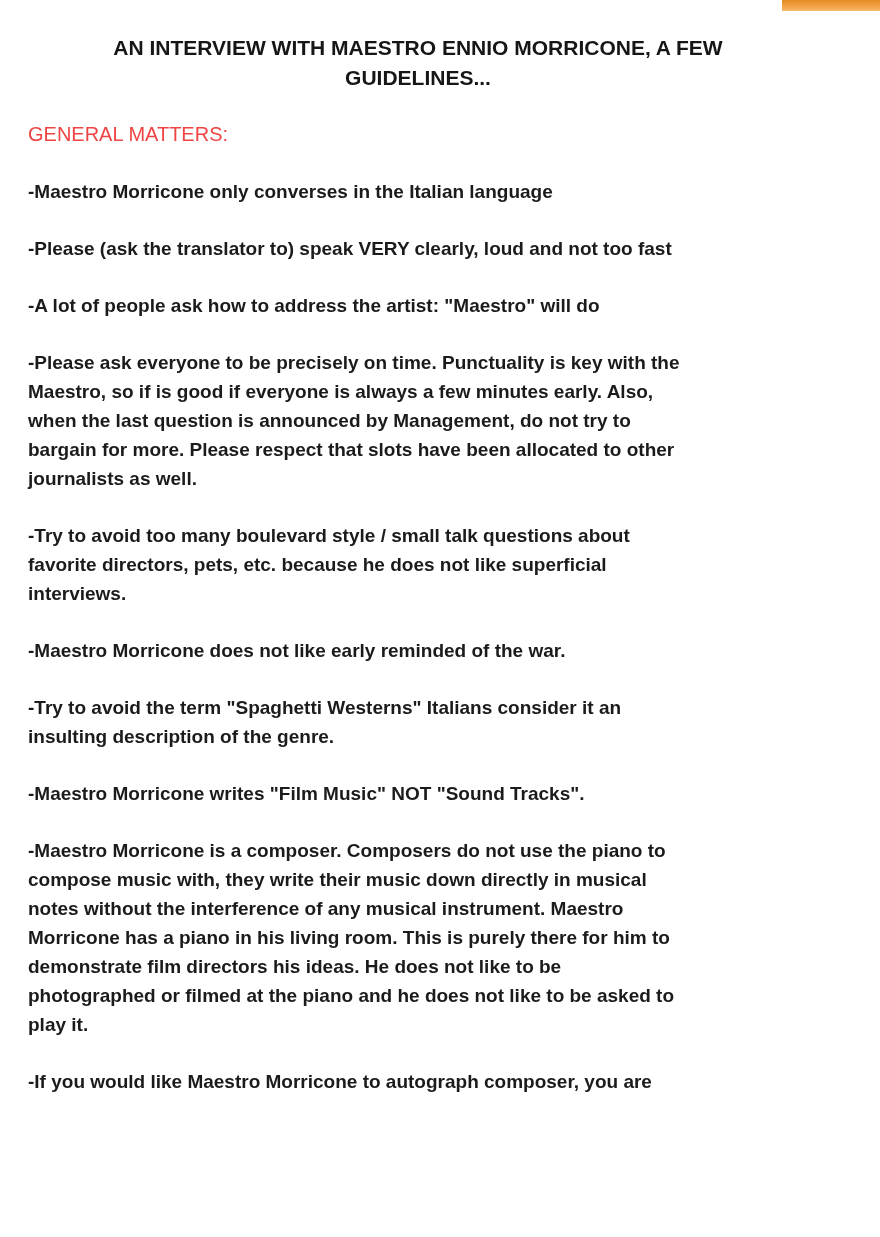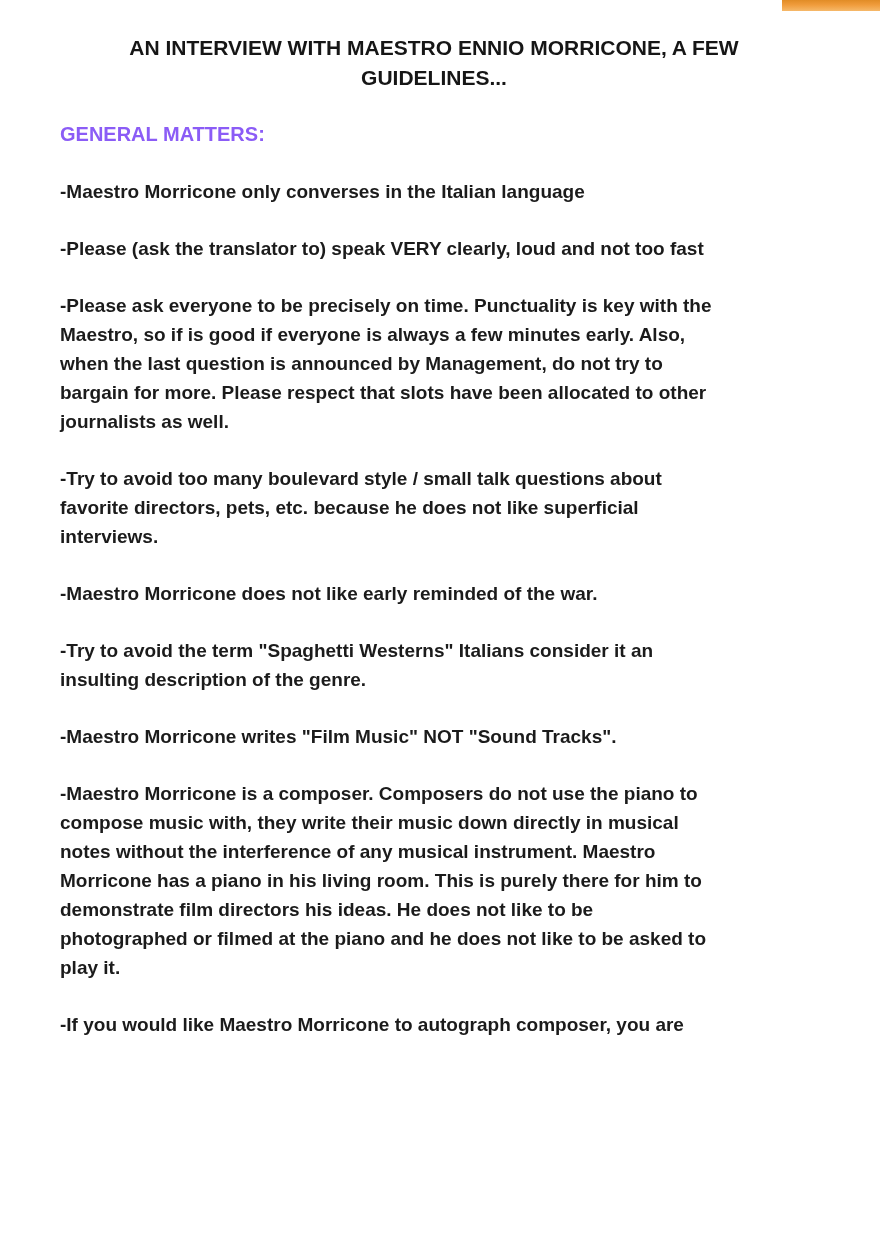--- a/index.html
+++ b/index.html
@@ -18,37 +18,37 @@
   }
   .accent-bar {
     position: absolute;
     top: 0;
     right: 0;
     width: 98px;
     height: 11px;
     background: linear-gradient(180deg, #e18c26 0%, #f09c3c 45%, #f6b96a 100%);
   }
   .doc {
-    padding: 33px 72px 0 60px; 
+    padding: 33px 72px 0 28px; 
   }
   .title {
     margin: 0 0 27px 0;
     font-size: 21px;
     font-weight: bold;
     line-height: 30px;
     text-align: center;
     white-space: pre-line;
     color: #161616;
   }
   .heading {
     margin: 0 0 28px 0;
     font-size: 20px;
-    font-weight: bold;
+    font-weight: normal;
     line-height: 29px;
-    color: #8b5cf6;
+    color: #ef4444;
   }
   .para {
     margin: 0 0 28px 0;
     font-size: 19px;
     font-weight: bold;
     line-height: 29px;
     white-space: pre-line;
     color: #1b1b1b;
   }
 </style>
@@ -57,20 +57,21 @@
 
 <div class="page">
   <div class="accent-bar" style="background: linear-gradient(rgb(225, 140, 38) 0%, rgb(240, 156, 60) 45%, rgb(246, 185, 106) 100%);"></div>
   <div class="doc">
     <h1 class="title">AN INTERVIEW WITH MAESTRO ENNIO MORRICONE, A FEW
 GUIDELINES...</h1>
     <h2 class="heading">GENERAL MATTERS:</h2>
     <div id="paragraphs">
         <p class="para">-Maestro Morricone only converses in the Italian language</p>
         <p class="para">-Please (ask the translator to) speak VERY clearly, loud and not too fast</p>
+        <p class="para">-A lot of people ask how to address the artist: "Maestro" will do</p>
         <p class="para">-Please ask everyone to be precisely on time. Punctuality is key with the
 Maestro, so if is good if everyone is always a few minutes early. Also,
 when the last question is announced by Management, do not try to
 bargain for more. Please respect that slots have been allocated to other
 journalists as well.</p>
         <p class="para">-Try to avoid too many boulevard style / small talk questions about
 favorite directors, pets, etc. because he does not like superficial
 interviews.</p>
         <p class="para">-Maestro Morricone does not like early reminded of the war.</p>
         <p class="para">-Try to avoid the term "Spaghetti Westerns" Italians consider it an

